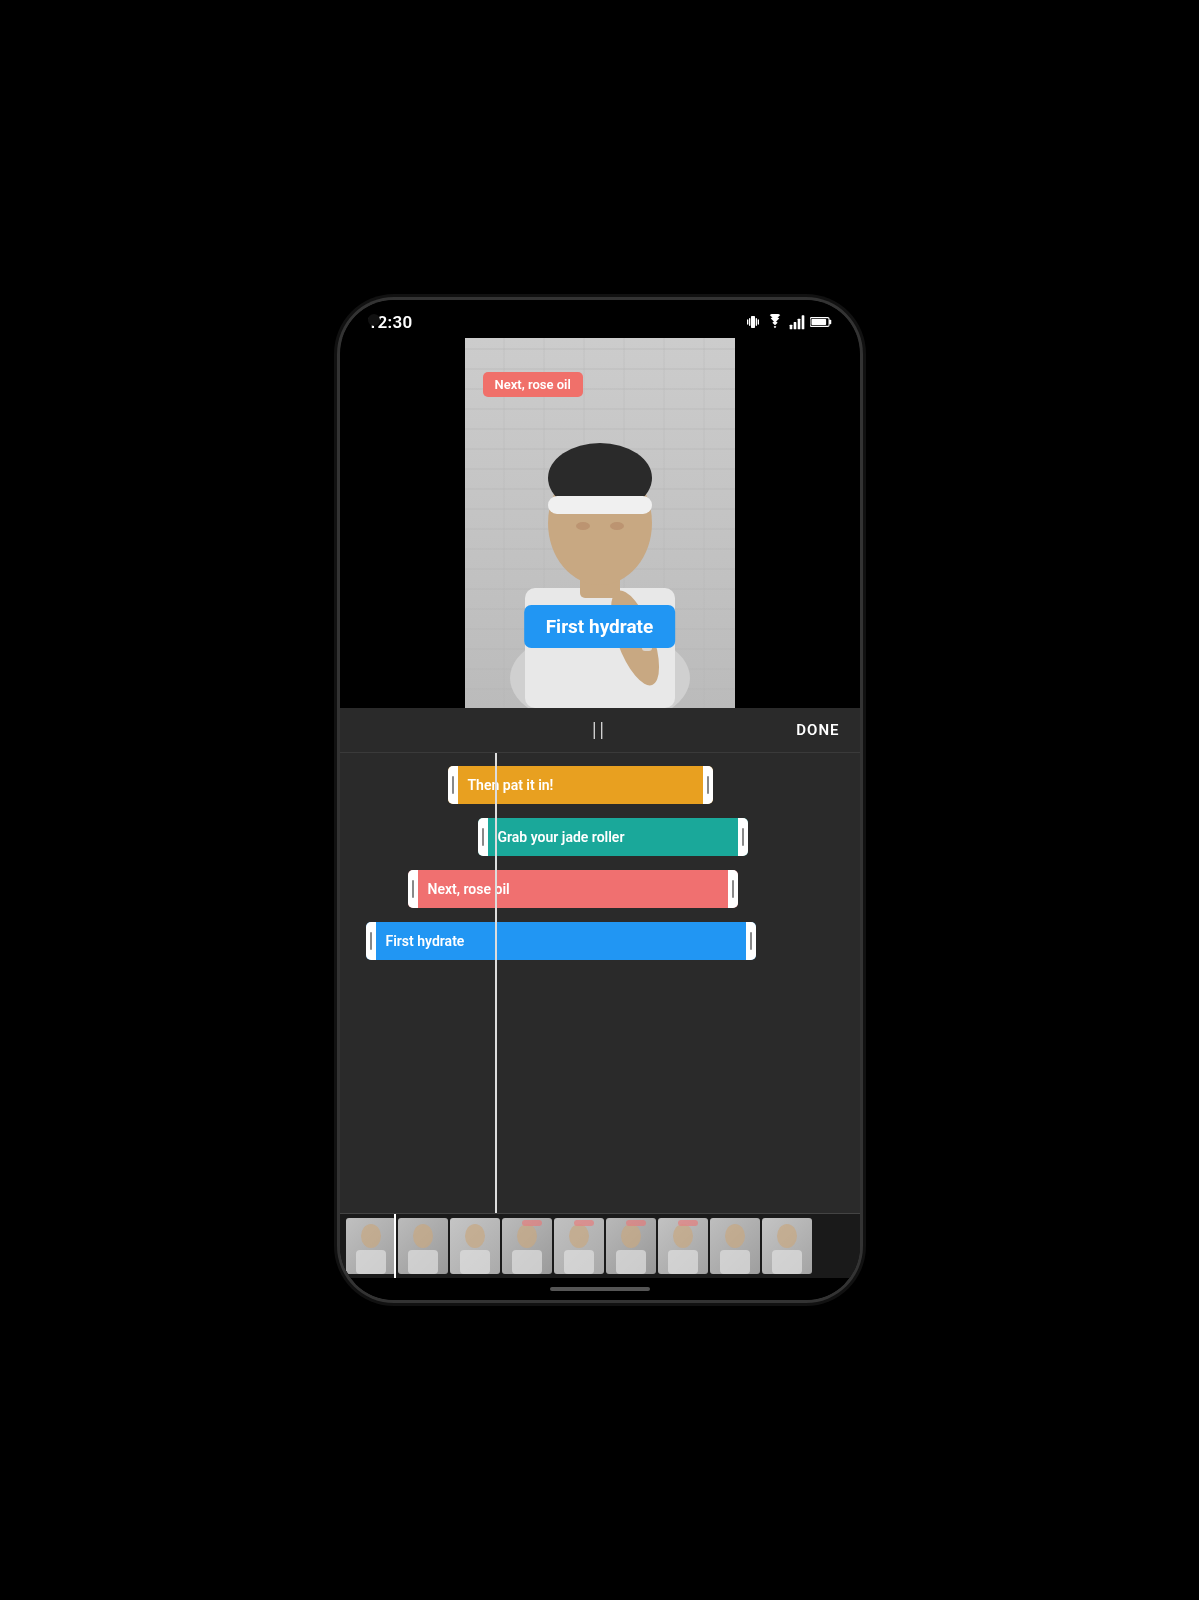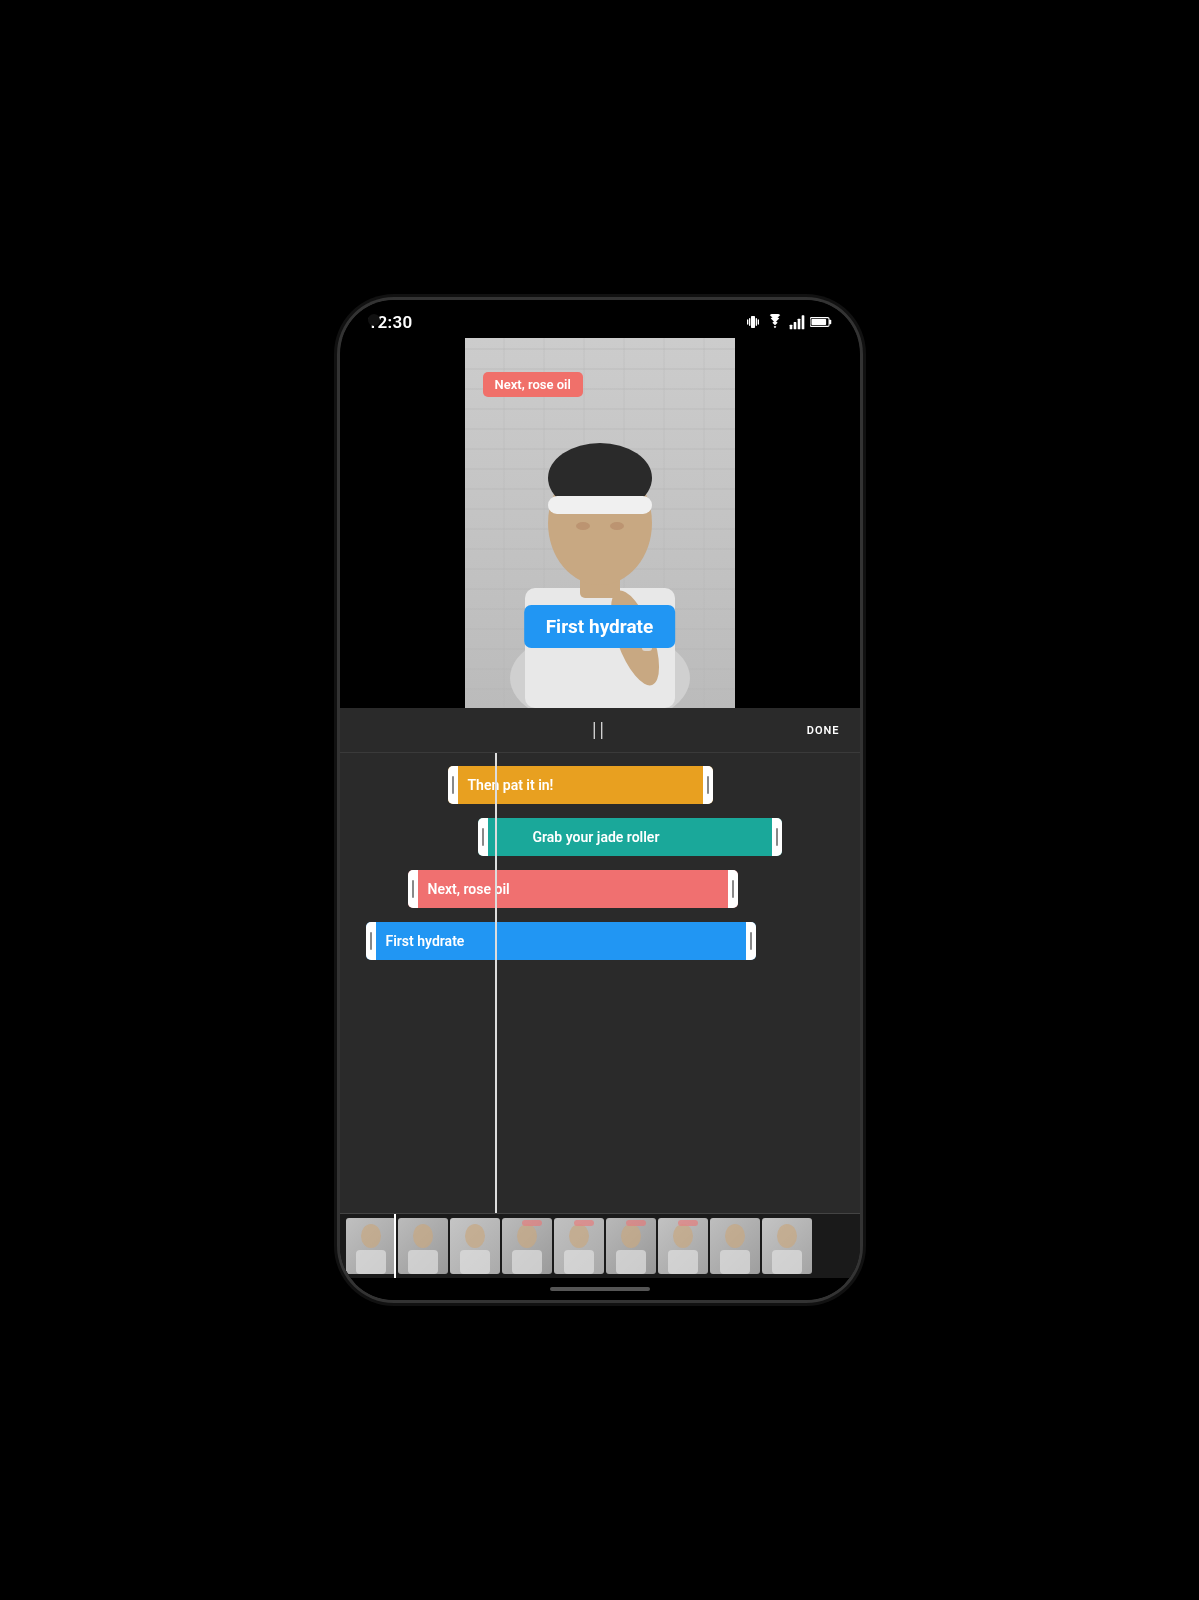--- a/index.html
+++ b/index.html
@@ -167,21 +167,21 @@
       color: #fff;
       font-size: 20px;
       letter-spacing: 3px;
       font-weight: 300;
     }
 
     .done-button {
       position: absolute;
       right: 20px;
       color: #fff;
-      font-size: 11px;
+      font-size: 15px;
       font-weight: 600;
       letter-spacing: 1px;
       cursor: pointer;
     }
 
     
     .timeline-tracks {
       flex: 1;
       padding: 6px 0;
       position: relative;
@@ -427,21 +427,21 @@
               <span class="track-label">Then pat it in!</span>
               <div class="track-handle-right">
                 <div class="track-handle-line"></div>
               </div>
             </div>
           </div>
         </div>
 
         <div class="track-row">
           <div style="margin-left: 130px;">
-            <div class="track-chip track-teal" style="width:304px;gap:35px;">
+            <div class="track-chip track-teal" style="width:270px;">
               <div class="track-handle-left">
                 <div class="track-handle-line"></div>
               </div>
               <span class="track-label">Grab your jade roller</span>
               <div class="track-handle-right">
                 <div class="track-handle-line"></div>
               </div>
             </div>
           </div>
         </div>

